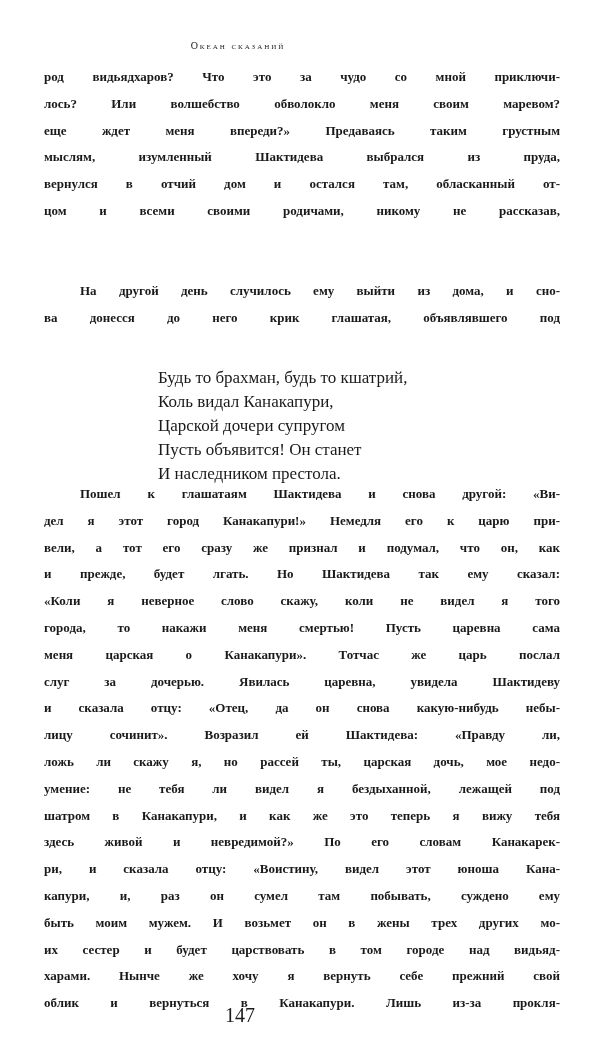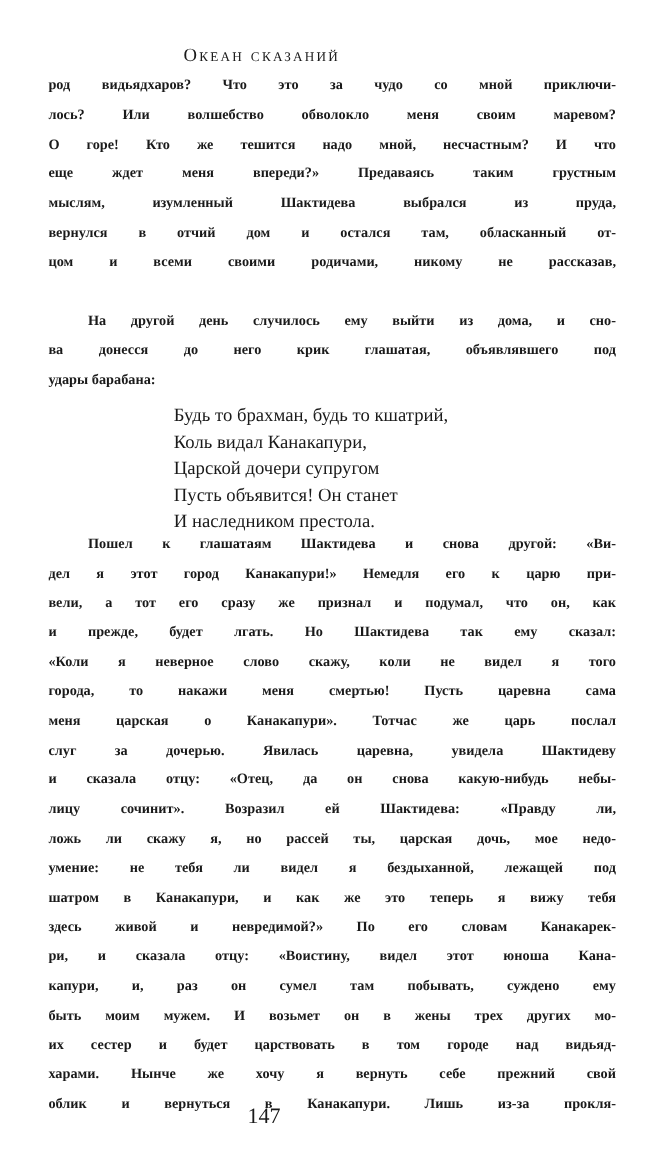--- a/index.html
+++ b/index.html
@@ -1,46 +1,44 @@
 <!DOCTYPE html>
 <html><head>
 <meta charset="utf-8">
 <style>
   html, body { margin: 0; padding: 0; background: #ffffff; }
   body { width: 600px; height: 1053px; position: relative; overflow: hidden;
          font-family: "Liberation Serif", "DejaVu Serif", serif; color: #1a1a1a; }
   .running-head { position: absolute; top: 40px; left: 0; width: 476px; text-align: center;
-         font-size: 17px; letter-spacing: 2px; font-variant: small-caps; }
+         font-size: 10px; letter-spacing: 2px; font-variant: small-caps; }
   .body-text { position: absolute; left: 44px; width: 516px; font-size: 13px; line-height: 26.8px; font-weight: bold; }
   .line { display: block; white-space: nowrap; text-align: justify; text-align-last: justify; height: 26.8px; }
   .line.last { text-align-last: left; }
   .indent { padding-left: 36px; }
   .verse { position: absolute; left: 158px; font-size: 17px; line-height: 24px; }
   .verse .vline { display: block; white-space: nowrap; }
   .folio { position: absolute; top: 1004px; left: 0; width: 480px; text-align: center; font-size: 20px; }
 </style>
 </head>
 <body>
 
 <div class="running-head">Океан сказаний</div>
 
 <div class="body-text" style="top:64px;">
   <span class="line">род видьядхаров? Что это за чудо со мной приключи-</span>
   <span class="line">лось? Или волшебство обволокло меня своим маревом?</span>
-  <span class="line">О горе! Кто же тешится надо мной, несчастным? И что</span>
   <span class="line">еще ждет меня впереди?» Предаваясь таким грустным</span>
   <span class="line">мыслям, изумленный Шактидева выбрался из пруда,</span>
   <span class="line">вернулся в отчий дом и остался там, обласканный от-</span>
   <span class="line">цом и всеми своими родичами, никому не рассказав,</span>
 </div>
 
 <div class="body-text" style="top:278px;">
   <span class="line indent">На другой день случилось ему выйти из дома, и сно-</span>
   <span class="line">ва донесся до него крик глашатая, объявлявшего под</span>
-  <span class="line last">удары барабана:</span>
 </div>
 
 <div class="verse" style="top:366px;">
   <span class="vline">Будь то брахман, будь то кшатрий,</span>
   <span class="vline">Коль видал Канакапури,</span>
   <span class="vline">Царской дочери супругом</span>
   <span class="vline">Пусть объявится! Он станет</span>
   <span class="vline">И наследником престола.</span>
 </div>
 

